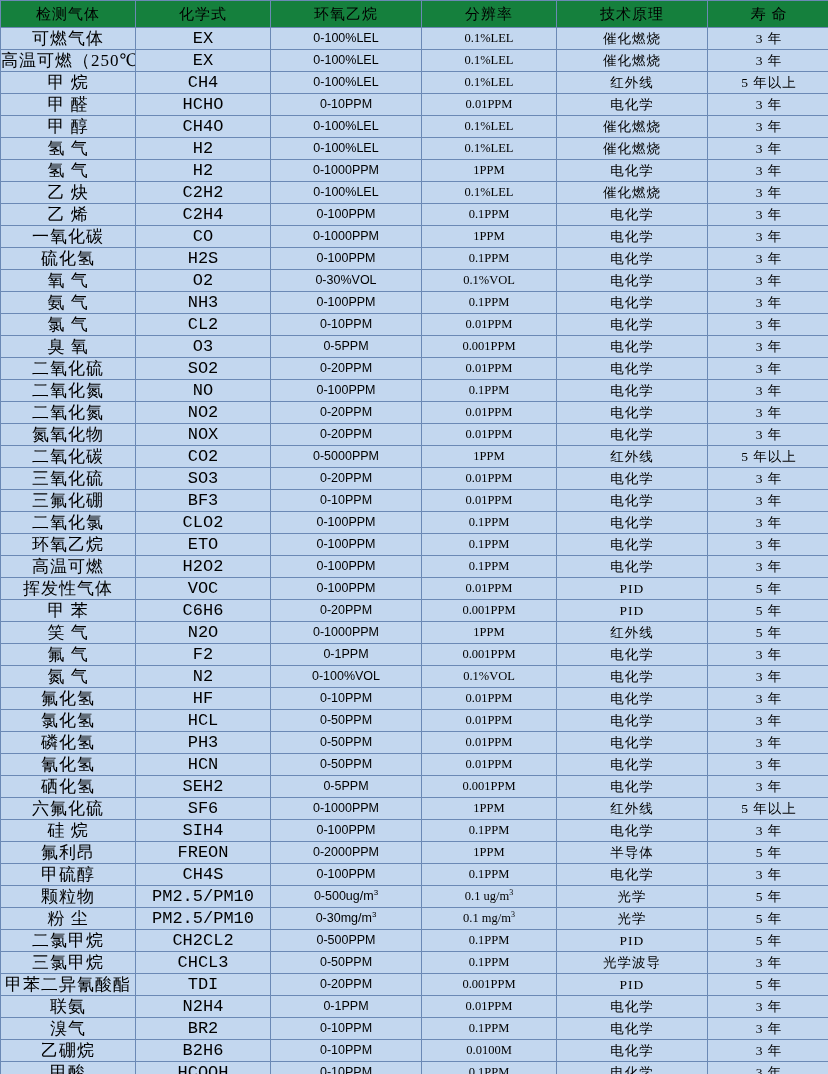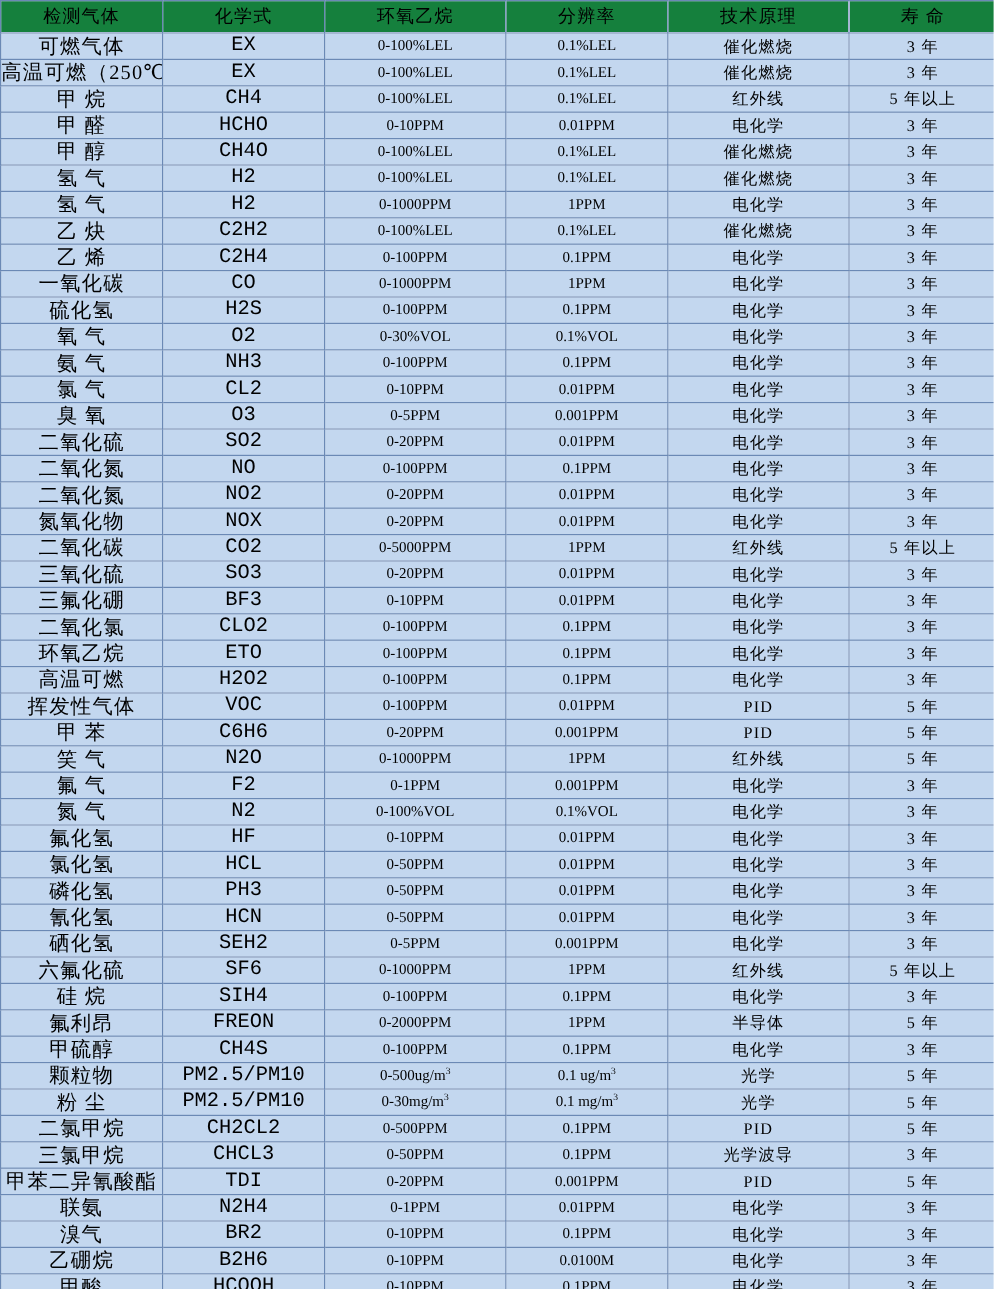--- a/index.html
+++ b/index.html
@@ -31,21 +31,21 @@
   }
   #gas-table thead th {
     height: 26px;
     line-height: 26px;
     font-size: 15px;
     letter-spacing: 1px;
     background: #15803d;
   }
   .col-gas    { width: 134px; font-size: 17px; letter-spacing: 1px; }
   .col-form   { width: 134px; font-size: 17px; font-family: "Liberation Mono", "DejaVu Sans Mono", monospace; }
-  .col-range  { width: 150px; font-size: 12.5px; font-family: Liberation Serif, serif; }
+  .col-range  { width: 150px; font-size: 12.5px; font-family: Liberation Sans, sans-serif; }
   .col-res    { width: 134px; font-size: 12.5px; font-family: Liberation Serif, serif; }
   .col-tech   { width: 150px; font-size: 13.5px; letter-spacing: 1px; }
   .col-life   { width: 122px; font-size: 13.5px; letter-spacing: 1px; }
   thead .col-gas, thead .col-form, thead .col-range,
   thead .col-res, thead .col-tech, thead .col-life {
     font-size: 15px;
     font-family: "Liberation Serif", "DejaVu Serif", serif;
     letter-spacing: 2px;
   }
   sup { font-size: 8px; vertical-align: super; line-height: 0; }

